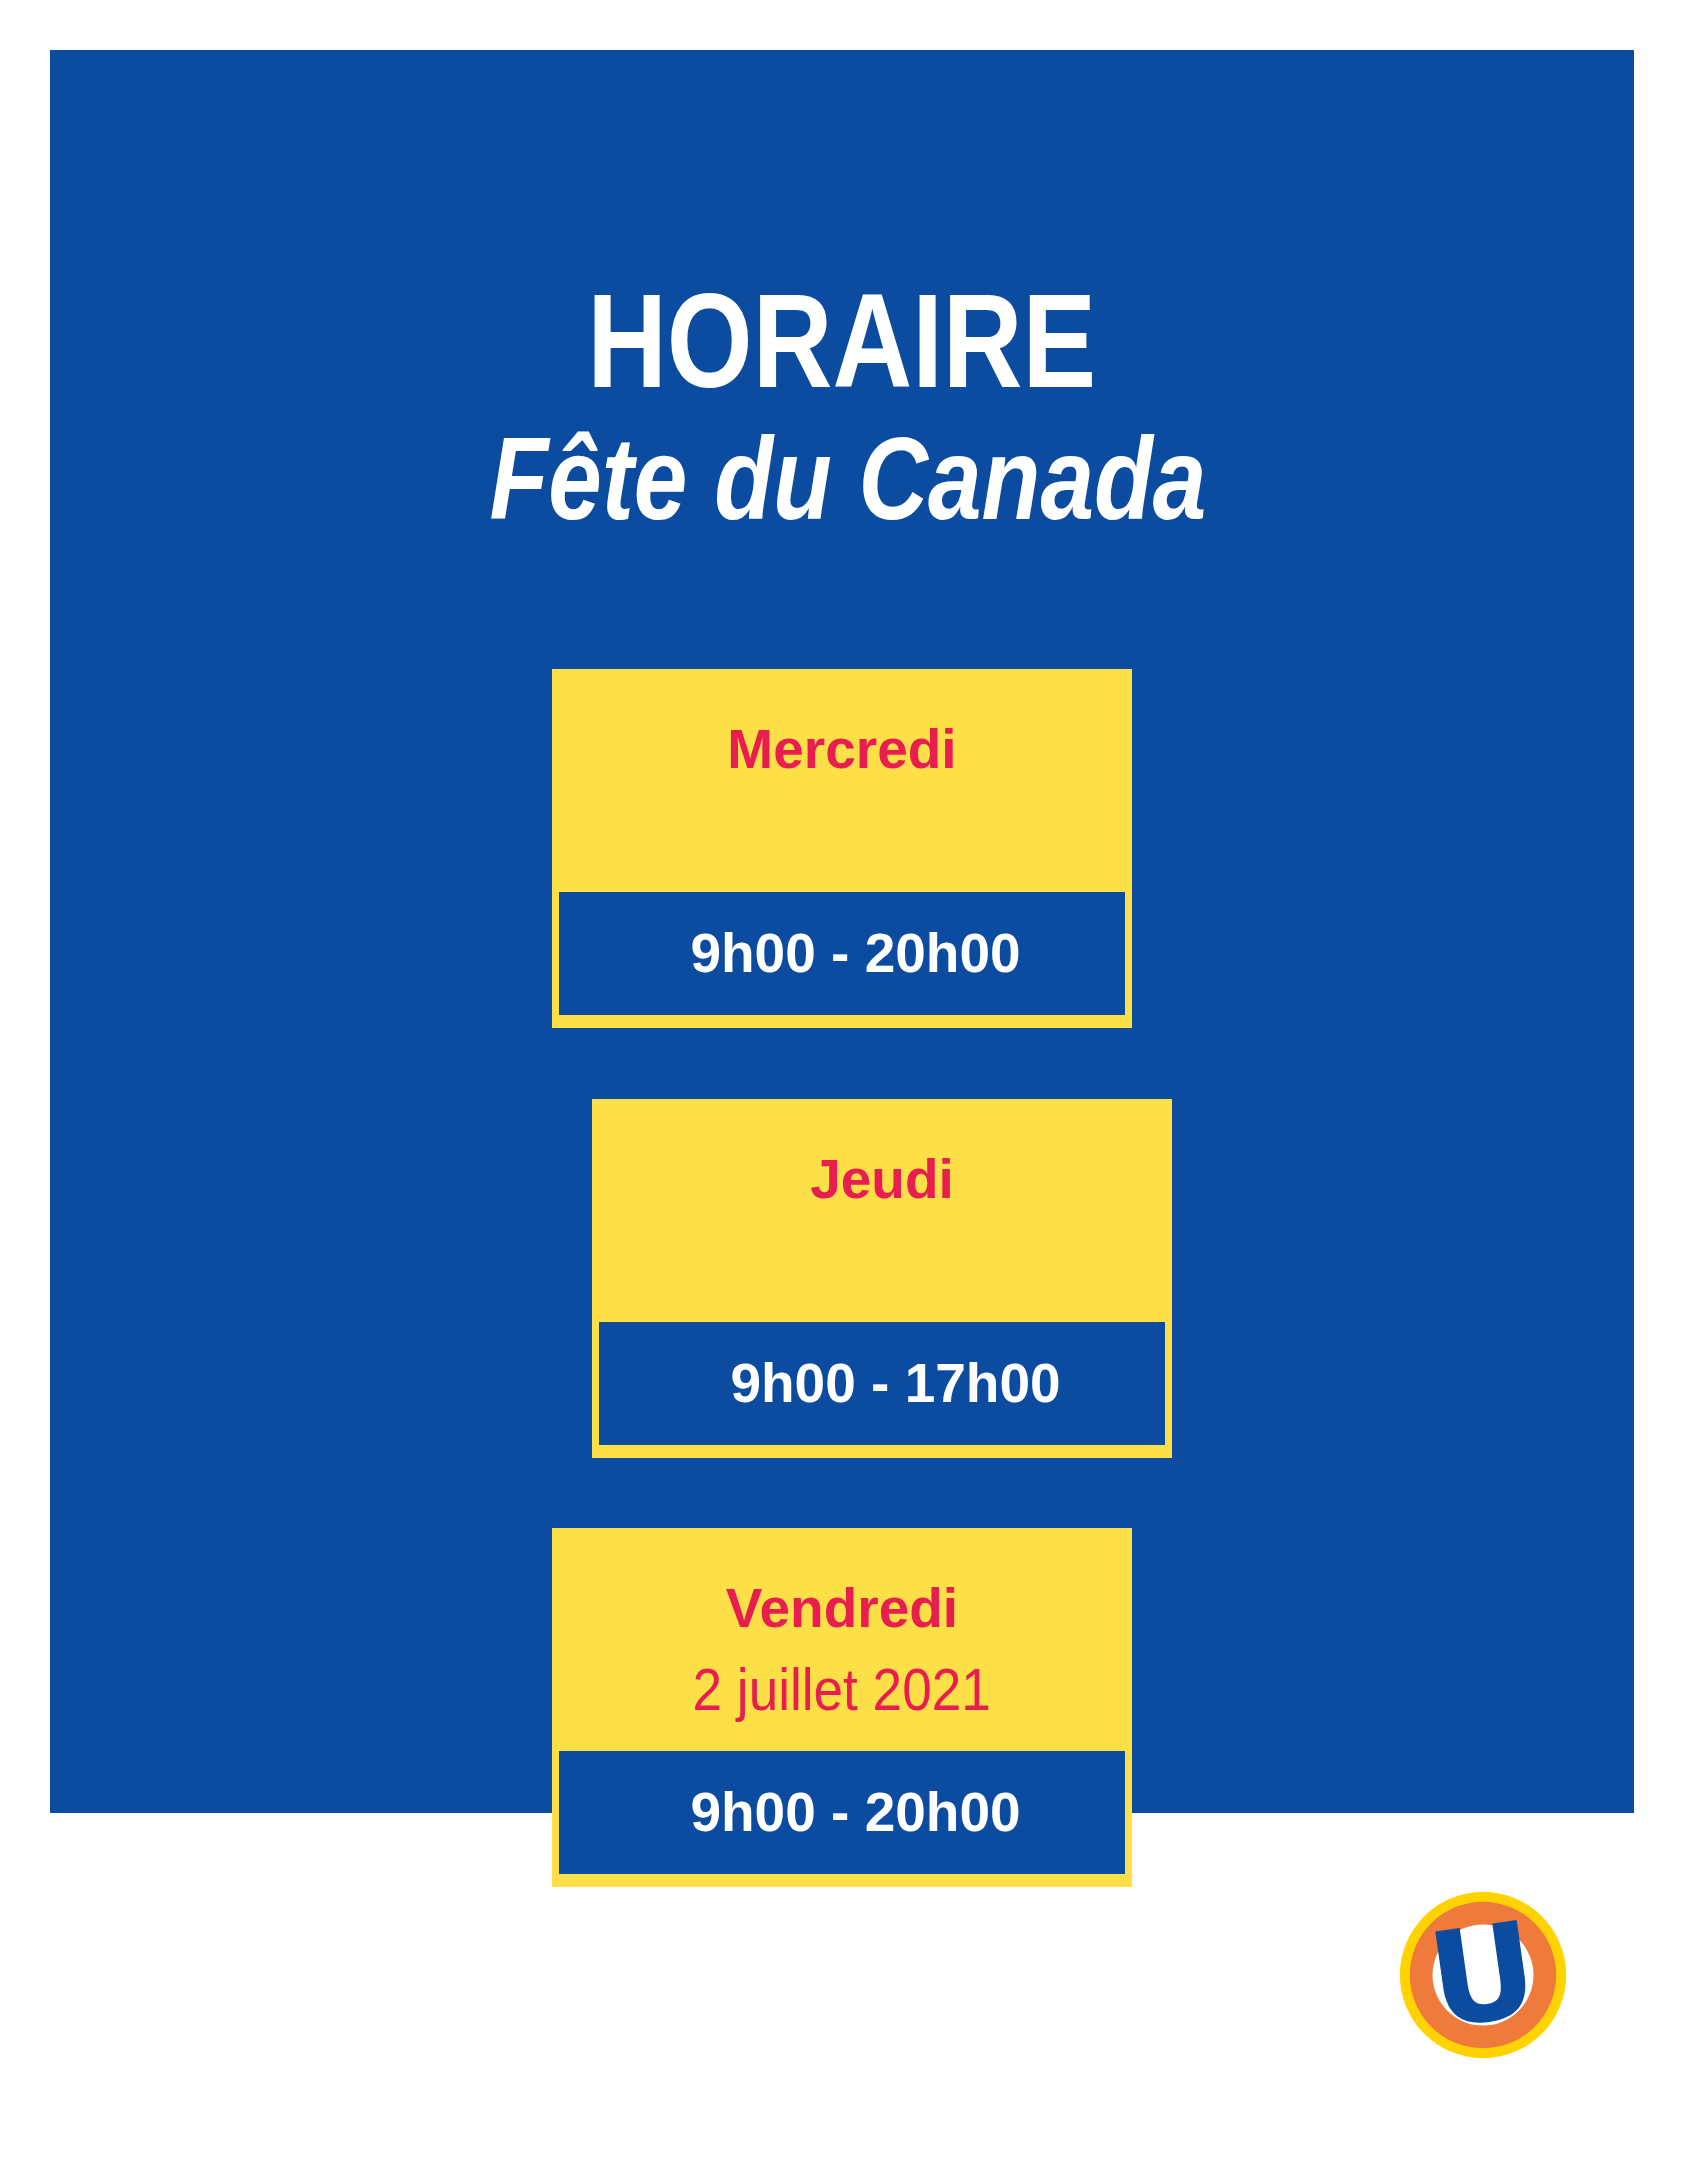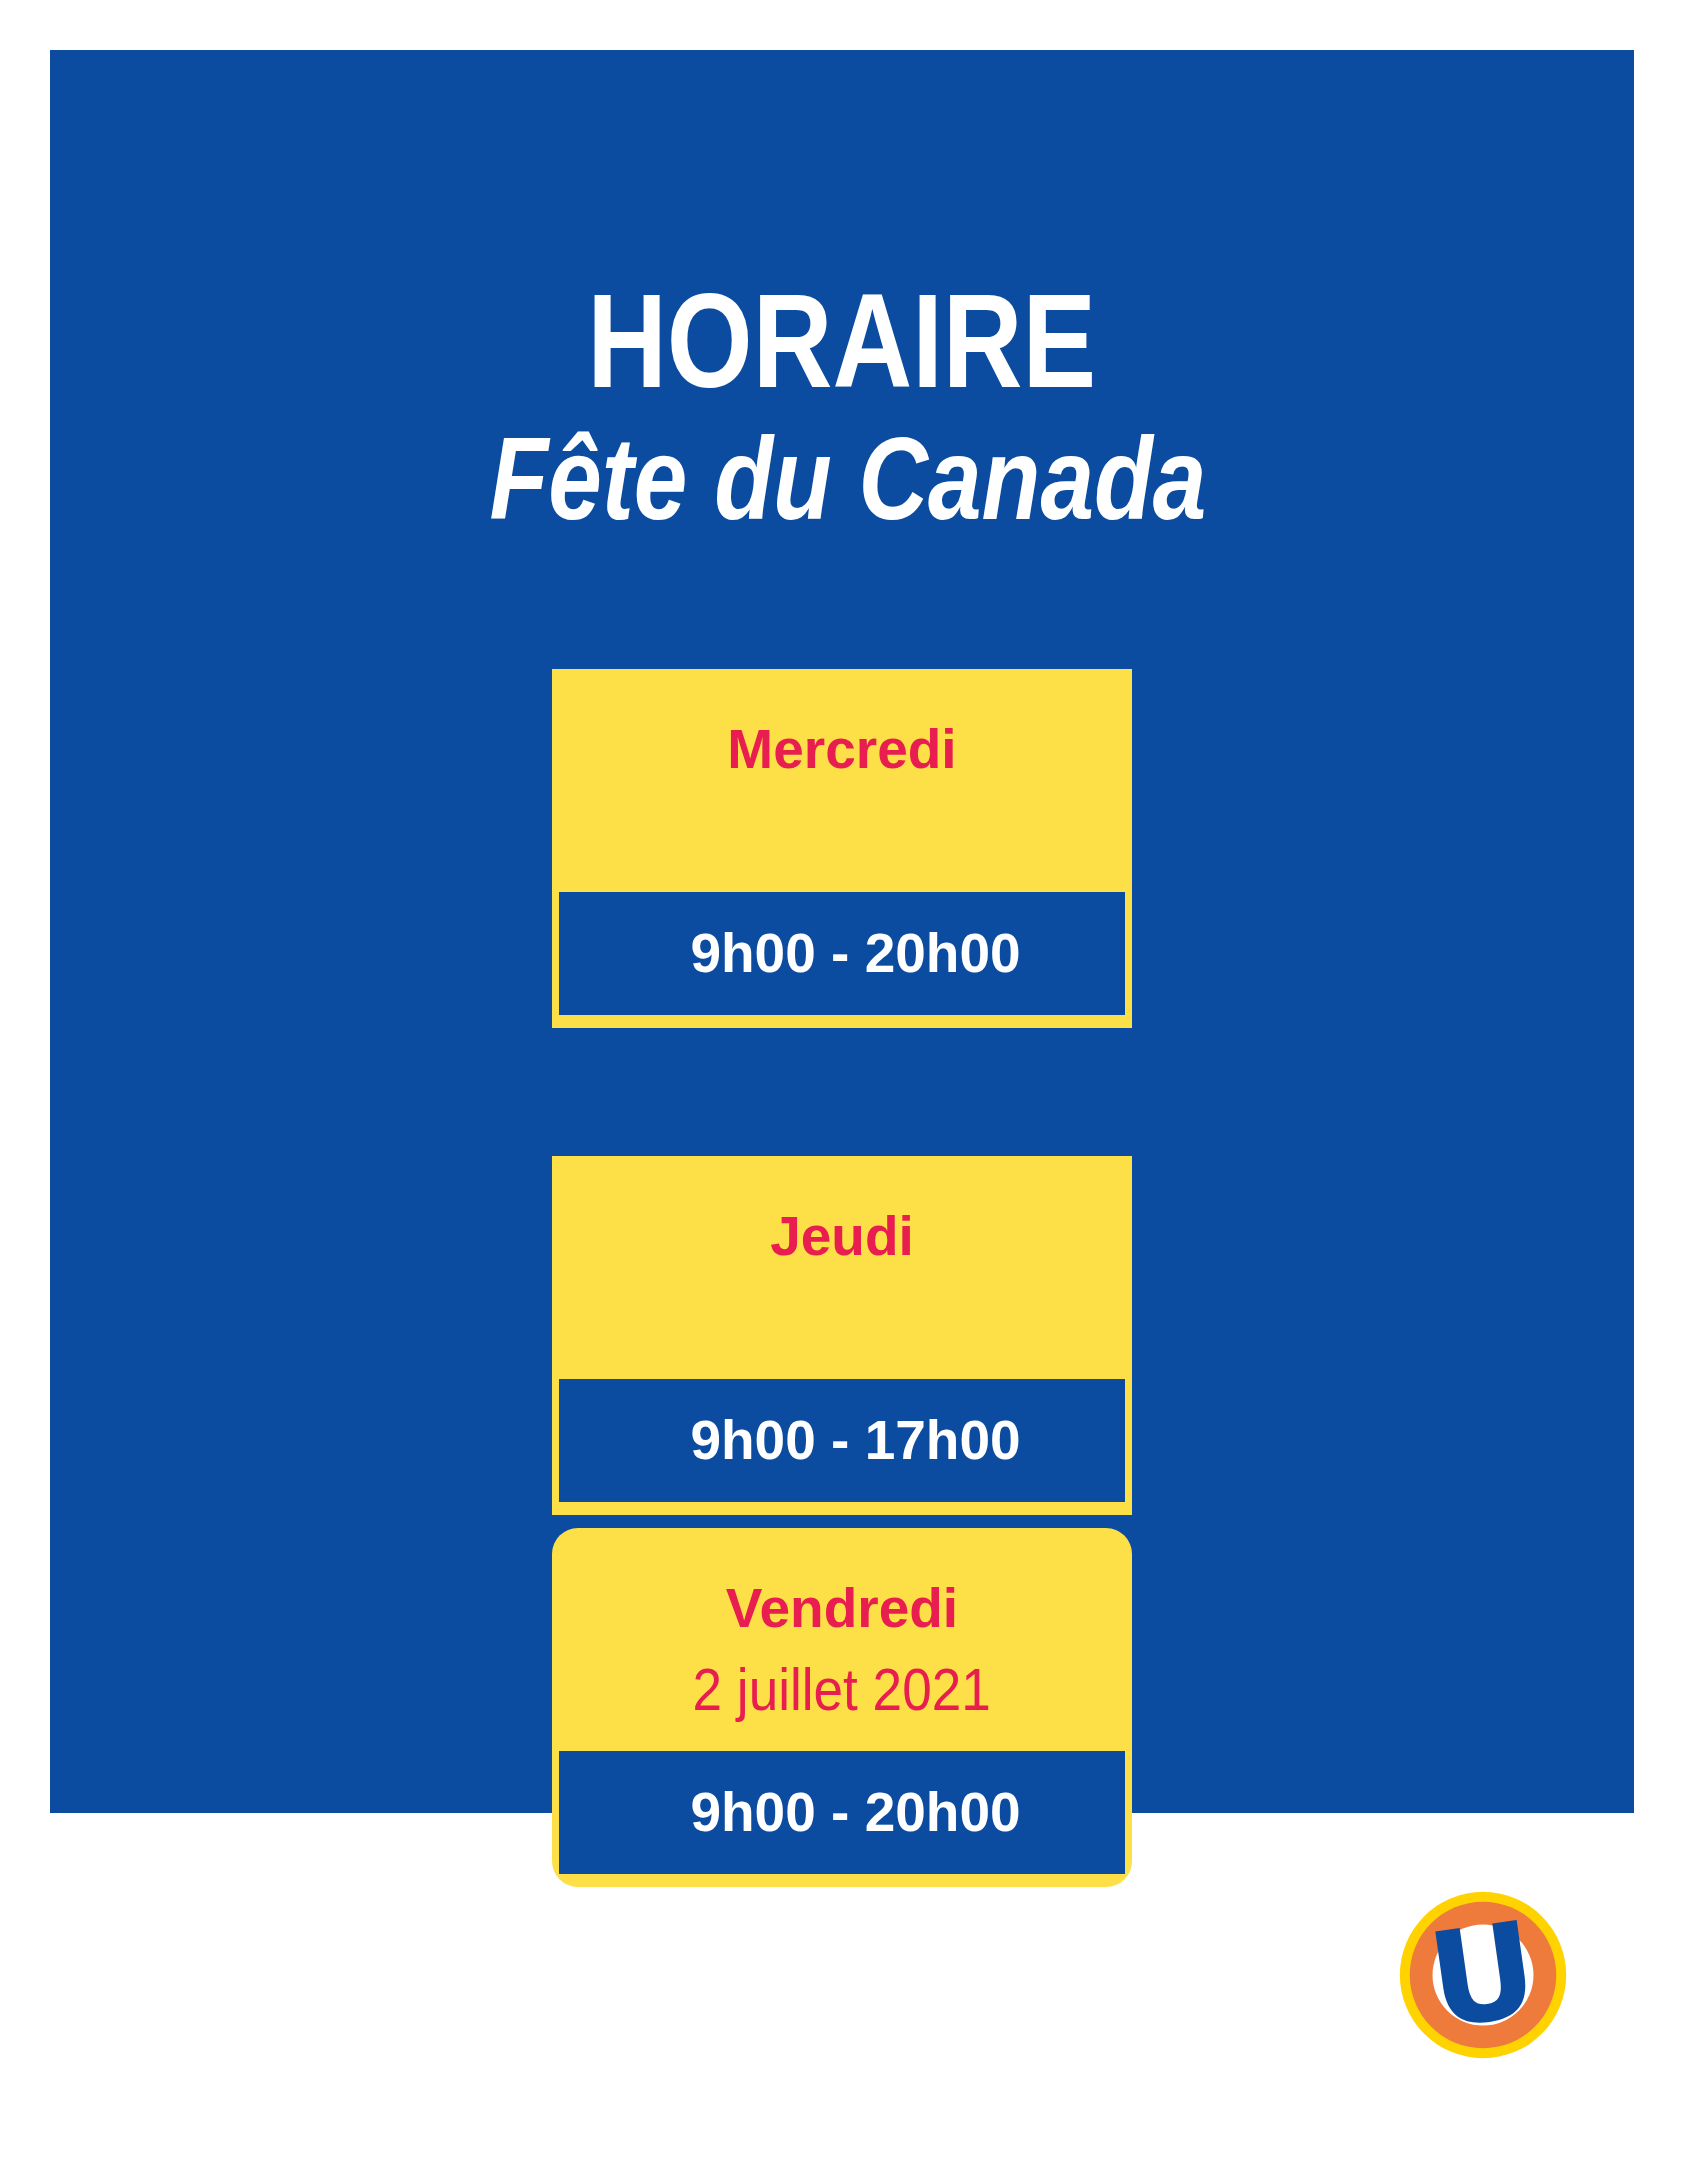--- a/index.html
+++ b/index.html
@@ -39,22 +39,22 @@
     white-space:nowrap;
   }
   .subtitle .squeeze{display:inline-block;transform:scaleX(0.83);transform-origin:50% 50%;}
   .card{
     position:absolute;
     left:502px;
     width:580px;height:359px;
     background:#fde047;
   }
   .card1{top:619px;}
-  .card2{top:1106px;}
-  .card3{top:1478px;border-radius:26px;}
+  .card2{top:1049px;margin-left:40px;}
+  .card3{top:1478px;}
   .card .day{
     position:absolute;
     left:0;right:0;top:53px;
     text-align:center;
     color:var(--pink,#E91E50);
     font-size:55px;
     font-weight:bold;
     line-height:1;
     white-space:nowrap;
   }

